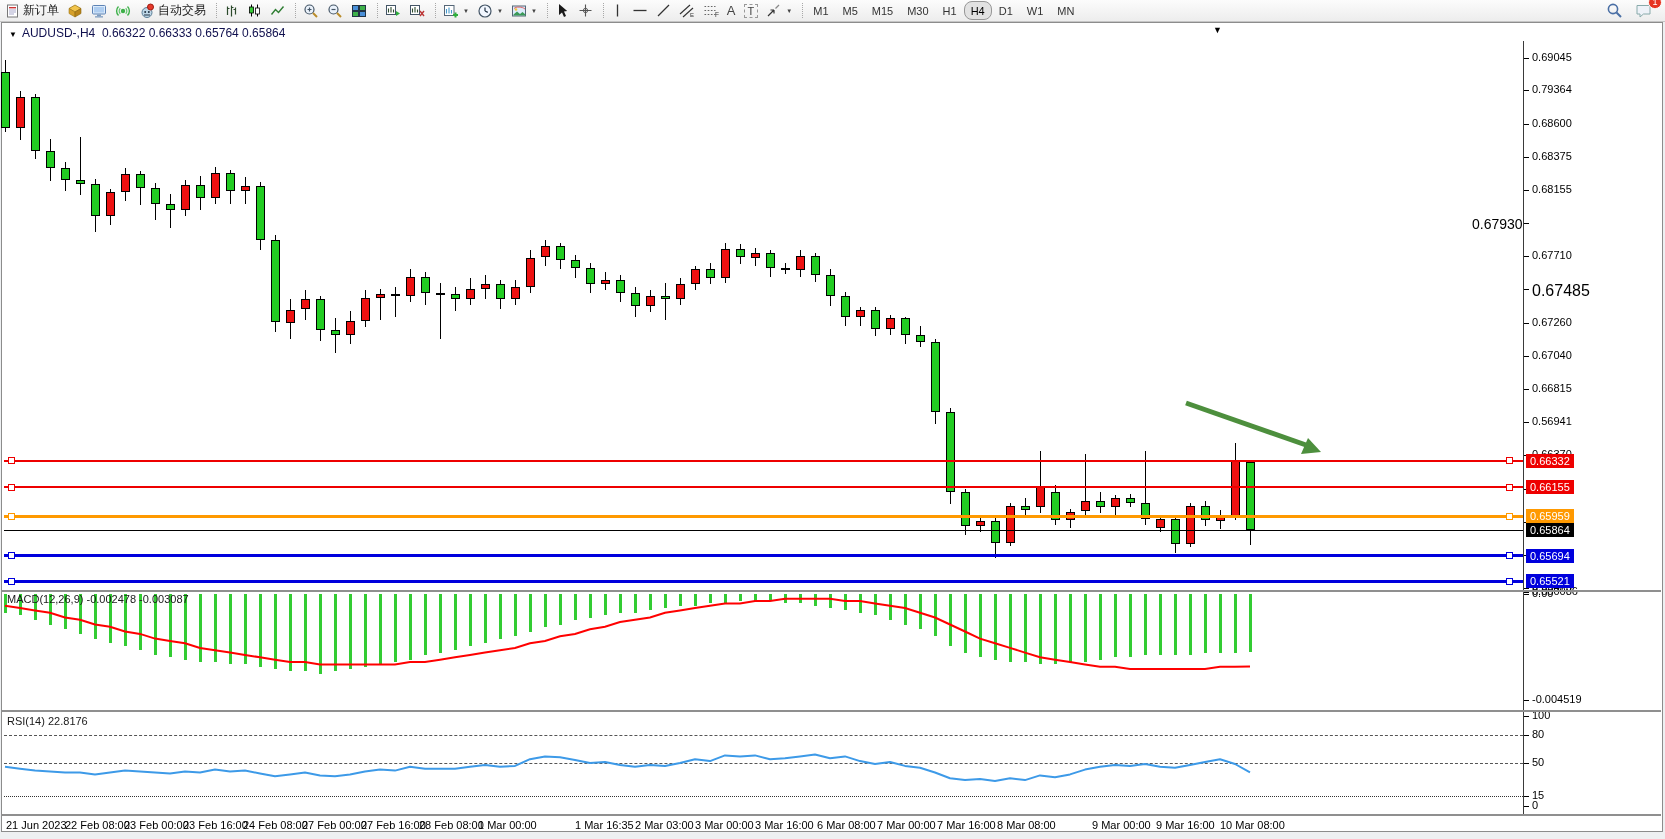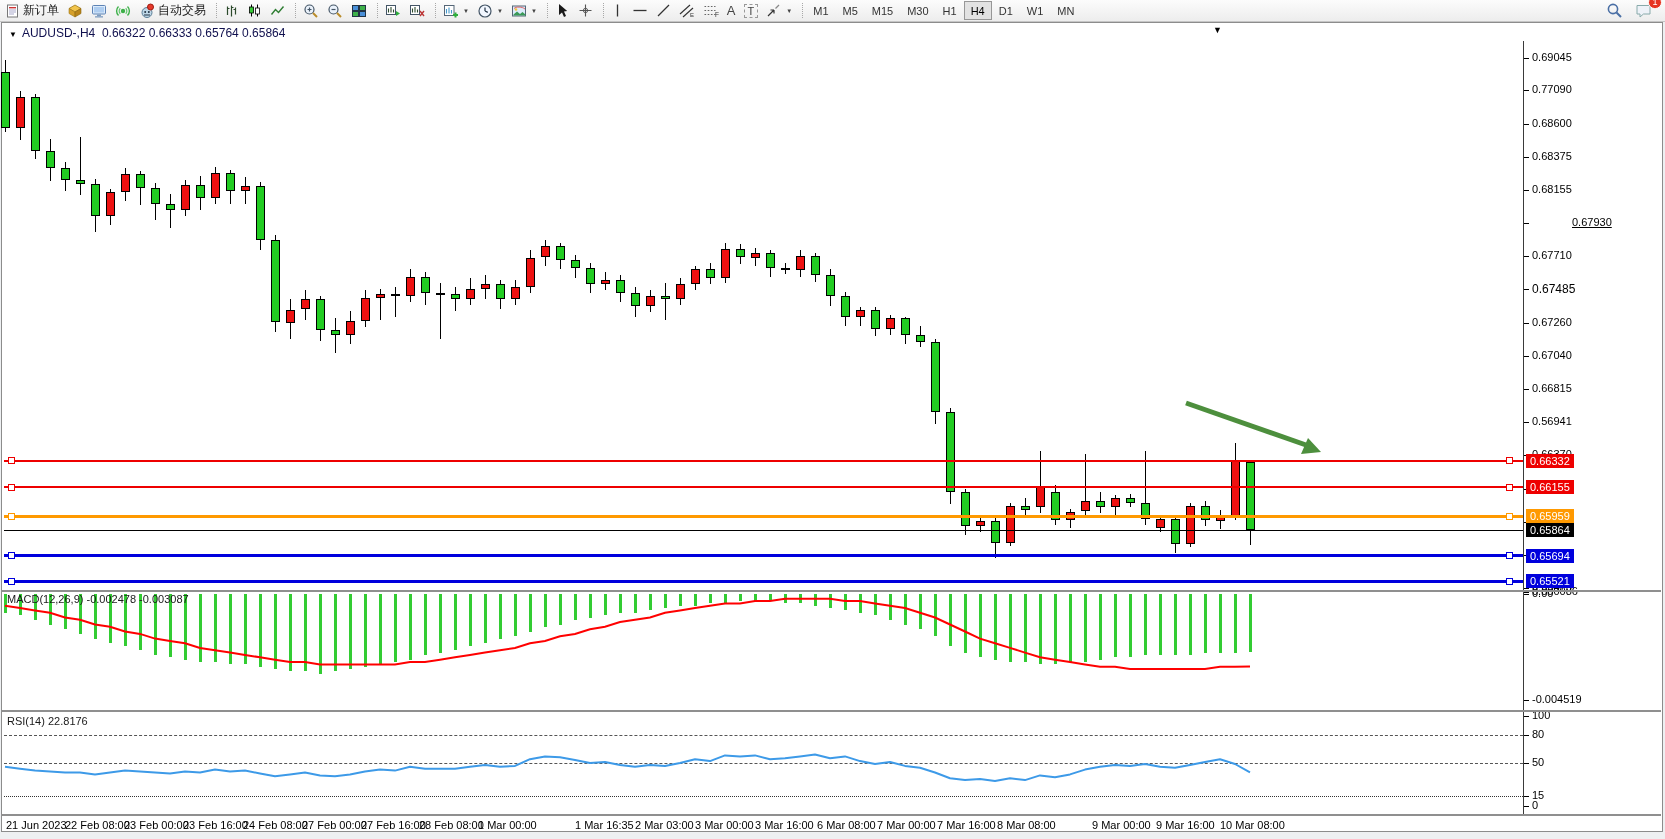--- a/index.html
+++ b/index.html
@@ -3,21 +3,21 @@
 <meta charset="utf-8">
 <style>
   html,body{margin:0;padding:0;width:1665px;height:839px;background:#eef0f2;overflow:hidden;
     font-family:"Liberation Sans","DejaVu Sans",sans-serif;-webkit-font-smoothing:antialiased}
   #toolbar{position:absolute;left:0;top:0;width:1665px;height:22px;background:linear-gradient(#fcfcfc,#ededed);
     border-bottom:1px solid #c6c6c6;display:flex;align-items:center;padding:0 2px;box-sizing:border-box;z-index:50}
   .tb-btn{height:20px;display:flex;align-items:center;justify-content:center;padding:0 3px;gap:3px;
     font-size:12px;color:#1a1a1a;border:1px solid transparent;border-radius:2px}
   .tb-sep{width:6px;height:15px;border-right:1px dotted #a8a8a8;margin:0 3px 0 0}
   .tf-btn{height:17px;padding:0 6px;font-size:11px;color:#333;display:flex;align-items:center;border:1px solid transparent}
-  .tf-btn.active{background:#e2e2e2;border:1px solid #979797;border-radius:0;color:#000}
+  .tf-btn.active{background:#e2e2e2;border:1px solid #979797;border-radius:8px;color:#000}
   .caret{font-size:6px;color:#444;margin-left:1px}
   #tb-right{margin-left:auto;display:flex;align-items:center;gap:4px;padding-right:6px}
   .badge{position:absolute;top:-5px;right:-6px;background:#e63422;color:#fff;border-radius:8px;
     font-size:9px;line-height:11px;padding:0 3.5px;border:1px solid #fff}
   #chart-window{position:absolute;left:1px;top:22px;width:1662px;height:810px;background:#fff;border:1px solid #8c8c8c;box-sizing:border-box}
   #title-bar{position:absolute;left:9px;top:26px;font-size:12px;color:#10104e;z-index:6;white-space:nowrap}
   #title-bar .tri{font-size:8px;color:#000;margin-right:5px}
   .pane-div{position:absolute;left:1px;width:1660px;height:2px;background:#8f8f8f;z-index:8}
   #axis-vline{position:absolute;left:1523px;top:41px;width:1px;height:774px;background:#3a3a3a;z-index:4}
   .ind-label{position:absolute;left:7px;font-size:11px;color:#1a1a1a;z-index:6;white-space:nowrap}
@@ -283,33 +283,33 @@
   <span>MACD(12,26,9)</span> <span>-0.002478 -0.003087</span>
 </div>
 <div class="ind-label" style="top:715px">
   <span>RSI(14)</span> <span>22.8176</span>
 </div>
 
 <div id="overlay">
     <div style="position: absolute; left: 1524px; top: 57.6px; width: 5px; height: 1px; background: rgb(0, 0, 0); z-index: 3;"></div>
     <div style="position: absolute; left: 1532px; top: 50.6px; font-size: 11px; color: rgb(0, 0, 0); z-index: 3; white-space: nowrap;">0.69045</div>
     <div style="position: absolute; left: 1524px; top: 90.3px; width: 5px; height: 1px; background: rgb(0, 0, 0); z-index: 3;"></div>
-    <div style="position: absolute; left: 1532px; top: 83.3px; font-size: 11px; color: rgb(0, 0, 0); z-index: 3; white-space: nowrap;">0.77090</div>
+    <div style="position: absolute; left: 1532px; top: 83.3px; font-size: 11px; color: rgb(0, 0, 0); z-index: 3; white-space: nowrap;">0.79364</div>
     <div style="position: absolute; left: 1524px; top: 123.7px; width: 5px; height: 1px; background: rgb(0, 0, 0); z-index: 3;"></div>
     <div style="position: absolute; left: 1532px; top: 116.7px; font-size: 11px; color: rgb(0, 0, 0); z-index: 3; white-space: nowrap;">0.68600</div>
     <div style="position: absolute; left: 1524px; top: 157.2px; width: 5px; height: 1px; background: rgb(0, 0, 0); z-index: 3;"></div>
     <div style="position: absolute; left: 1532px; top: 150.2px; font-size: 11px; color: rgb(0, 0, 0); z-index: 3; white-space: nowrap;">0.68375</div>
     <div style="position: absolute; left: 1524px; top: 189.8px; width: 5px; height: 1px; background: rgb(0, 0, 0); z-index: 3;"></div>
     <div style="position: absolute; left: 1532px; top: 182.8px; font-size: 11px; color: rgb(0, 0, 0); z-index: 3; white-space: nowrap;">0.68155</div>
     <div style="position: absolute; left: 1524px; top: 223.3px; width: 5px; height: 1px; background: rgb(0, 0, 0); z-index: 3;"></div>
-    <div style="position: absolute; left: 1572px; top: 216.3px; font-size: 11px; color: rgb(0, 0, 0); z-index: 3; white-space: nowrap; text-decoration: underline;">0.67930</div>
+    <div style="position: absolute; left: 1472px; top: 216.3px; font-size: 14px; color: rgb(0, 0, 0); z-index: 3; white-space: nowrap;">0.67930</div>
     <div style="position: absolute; left: 1524px; top: 256px; width: 5px; height: 1px; background: rgb(0, 0, 0); z-index: 3;"></div>
     <div style="position: absolute; left: 1532px; top: 249px; font-size: 11px; color: rgb(0, 0, 0); z-index: 3; white-space: nowrap;">0.67710</div>
     <div style="position: absolute; left: 1524px; top: 289.4px; width: 5px; height: 1px; background: rgb(0, 0, 0); z-index: 3;"></div>
-    <div style="position: absolute; left: 1532px; top: 282.4px; font-size: 12px; color: rgb(0, 0, 0); z-index: 3; white-space: nowrap;">0.67485</div>
+    <div style="position: absolute; left: 1532px; top: 282.4px; font-size: 16px; color: rgb(0, 0, 0); z-index: 3; white-space: nowrap;">0.67485</div>
     <div style="position: absolute; left: 1524px; top: 322.8px; width: 5px; height: 1px; background: rgb(0, 0, 0); z-index: 3;"></div>
     <div style="position: absolute; left: 1532px; top: 315.8px; font-size: 11px; color: rgb(0, 0, 0); z-index: 3; white-space: nowrap;">0.67260</div>
     <div style="position: absolute; left: 1524px; top: 355.5px; width: 5px; height: 1px; background: rgb(0, 0, 0); z-index: 3;"></div>
     <div style="position: absolute; left: 1532px; top: 348.5px; font-size: 11px; color: rgb(0, 0, 0); z-index: 3; white-space: nowrap;">0.67040</div>
     <div style="position: absolute; left: 1524px; top: 389px; width: 5px; height: 1px; background: rgb(0, 0, 0); z-index: 3;"></div>
     <div style="position: absolute; left: 1532px; top: 382px; font-size: 11px; color: rgb(0, 0, 0); z-index: 3; white-space: nowrap;">0.66815</div>
     <div style="position: absolute; left: 1524px; top: 422.4px; width: 5px; height: 1px; background: rgb(0, 0, 0); z-index: 3;"></div>
     <div style="position: absolute; left: 1532px; top: 415.4px; font-size: 11px; color: rgb(0, 0, 0); z-index: 3; white-space: nowrap;">0.56941</div>
     <div style="position: absolute; left: 1524px; top: 455.1px; width: 5px; height: 1px; background: rgb(0, 0, 0); z-index: 3;"></div>
     <div style="position: absolute; left: 1532px; top: 448.1px; font-size: 11px; color: rgb(0, 0, 0); z-index: 3; white-space: nowrap;">0.66370</div>

